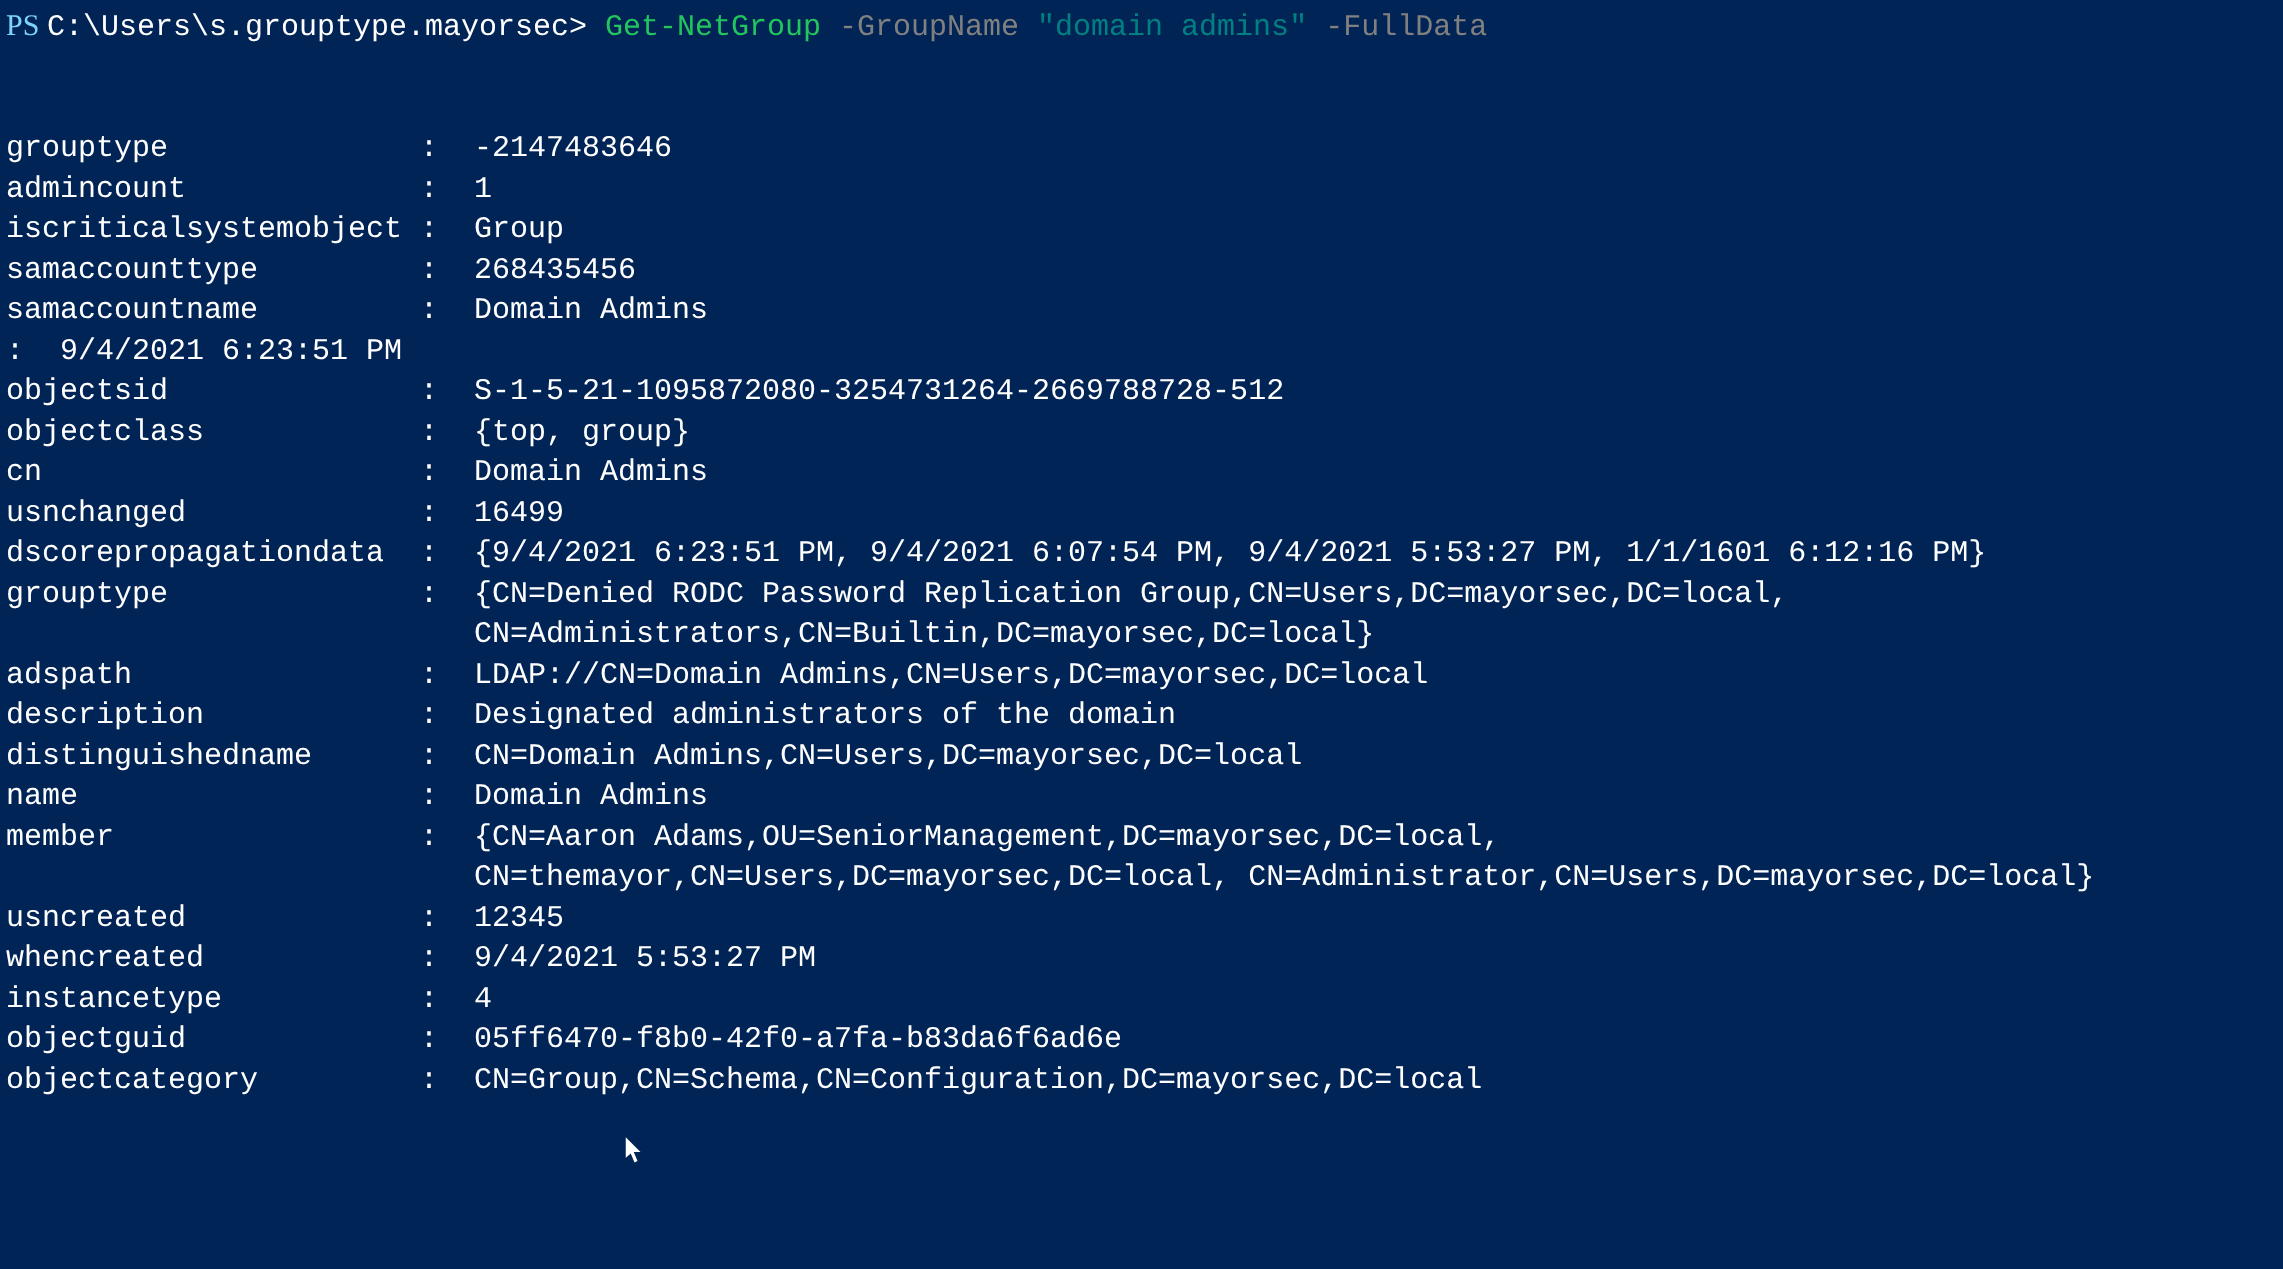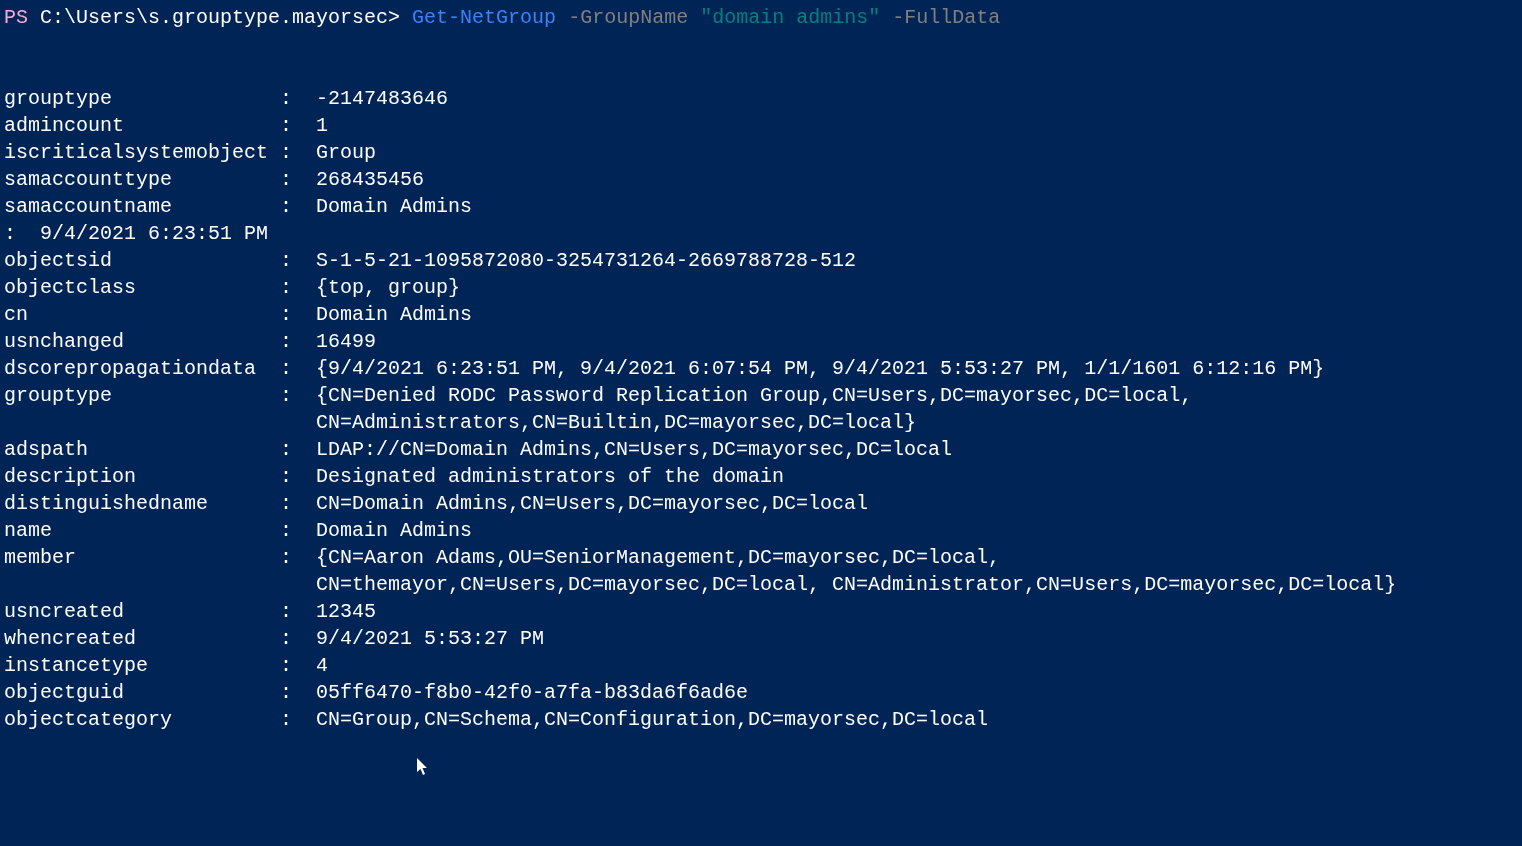--- a/index.html
+++ b/index.html
@@ -16,30 +16,31 @@
       padding: 4px;
       width: 1522px;
       height: 846px;
       overflow: hidden;
       position: relative;
     }
     .prompt-line {
       margin-bottom: 54px;
     }
     .prompt-ps {
-      color: #f9a8d4;
+      color: #7dd3fc;
+      font-family: Liberation Serif, serif;
     }
     .prompt-path {
       color: #ffffff;
     }
     .prompt-arrow {
       color: #ffffff;
     }
     .cmd-cmdlet {
-      color: #3b82f6;
+      color: #22c55e;
     }
     .cmd-param {
       color: #808080;
     }
     .cmd-string {
       color: #008080;
     }
     .output-row {
       display: flex;
       white-space: pre;

